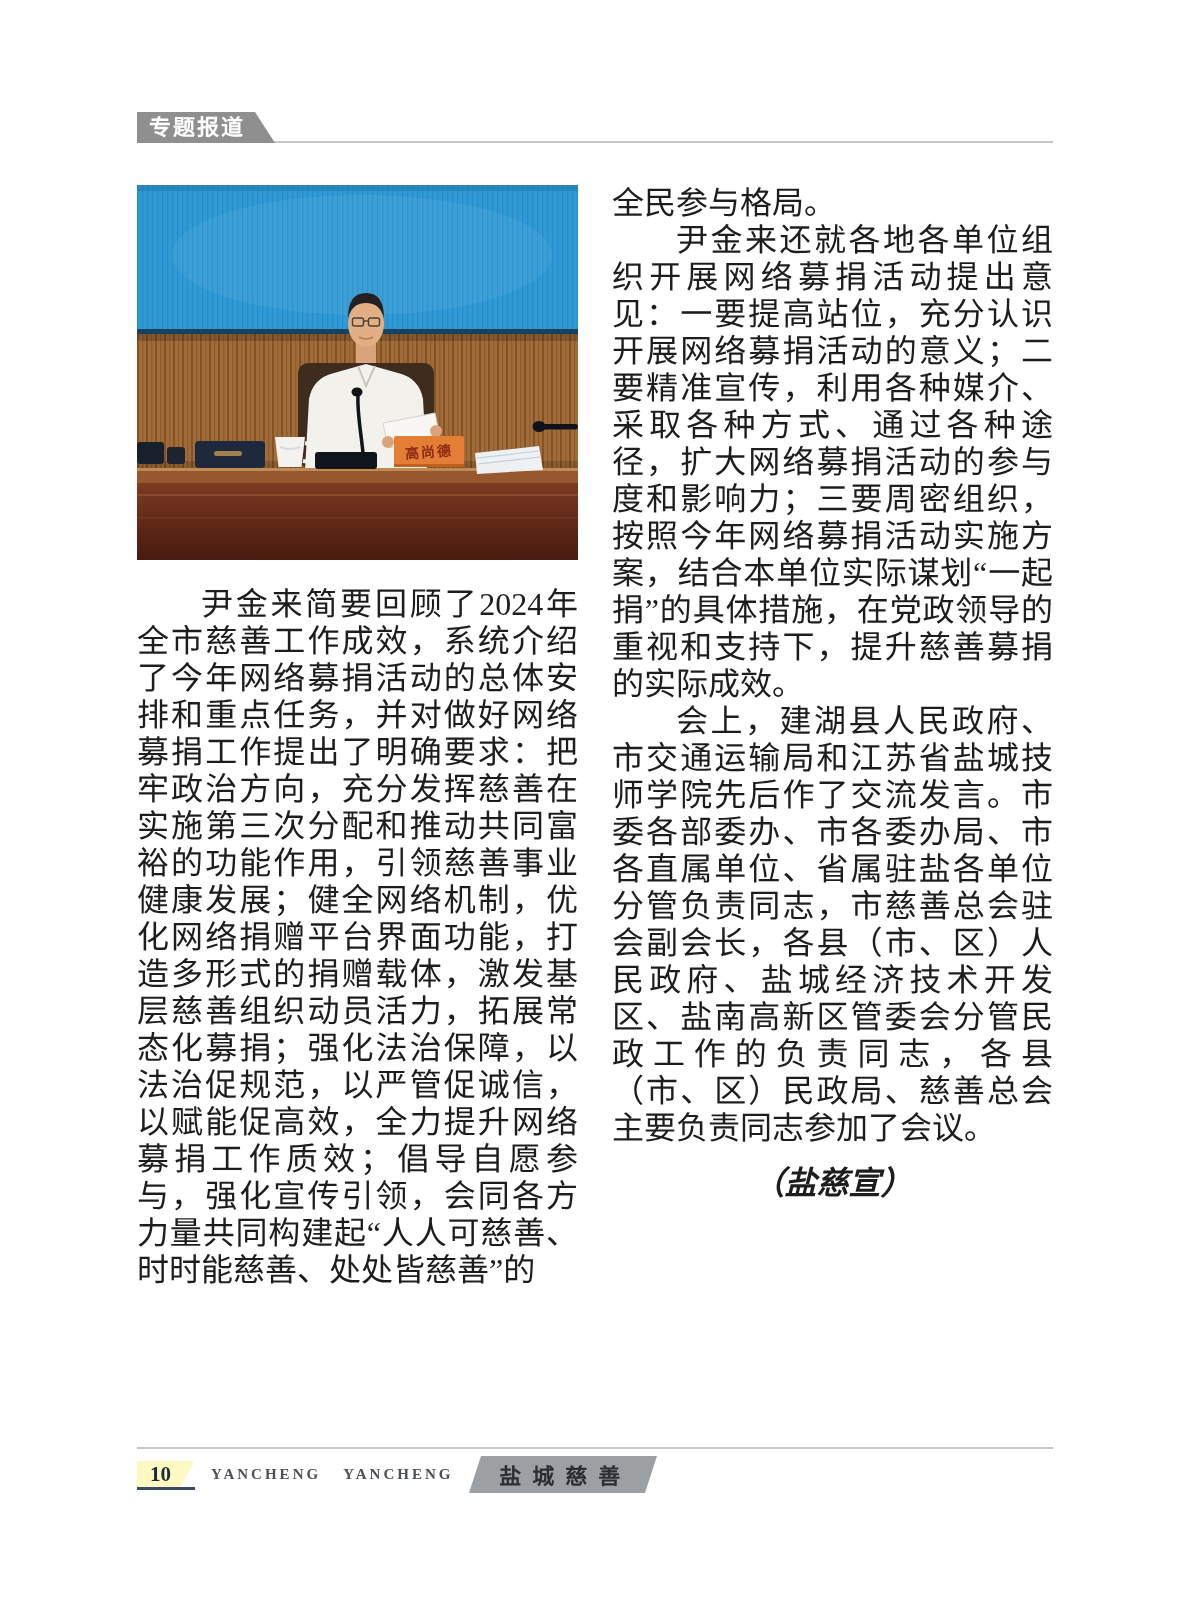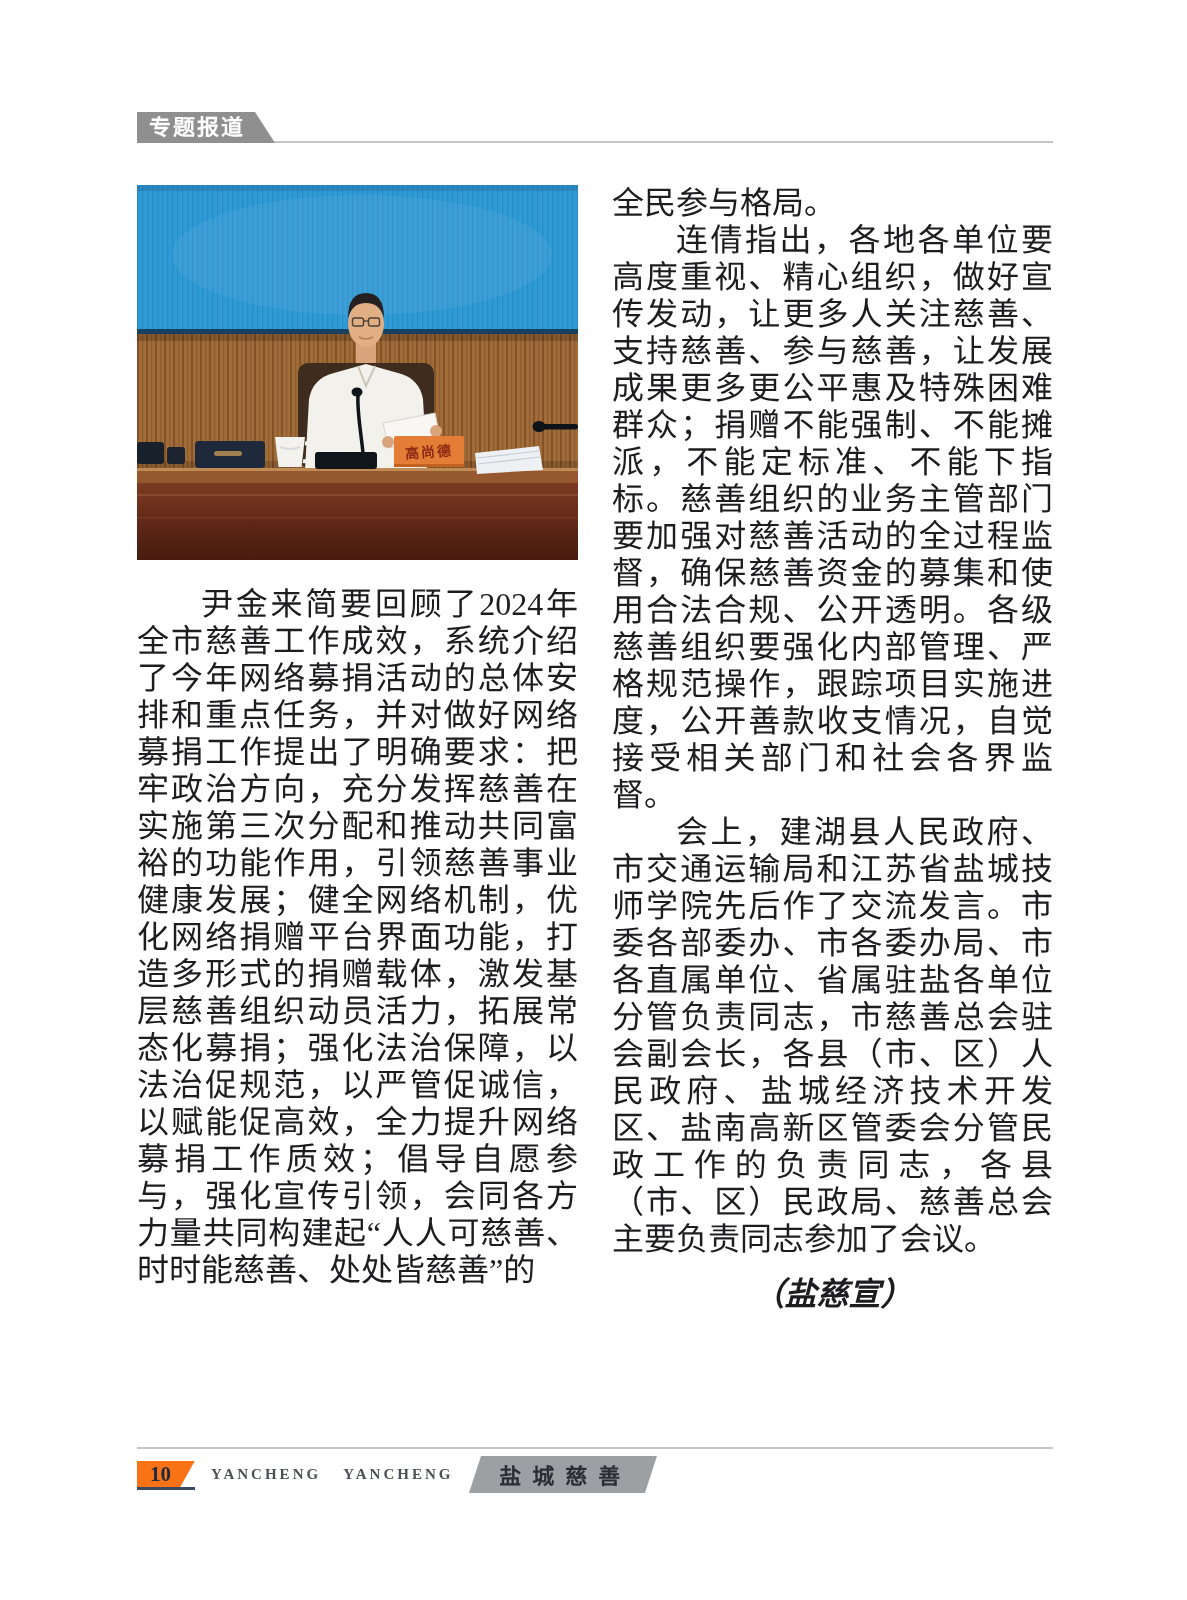--- a/index.html
+++ b/index.html
@@ -41,21 +41,21 @@
 
   
   .page-footer{position:absolute;left:137px;top:1447px;width:916px;}
   .footer-rule{height:2px;background:#c6c6c6;margin-bottom:9px;}
   .footer-row{display:flex;align-items:center;height:32px;}
   .page-num-wrap{position:relative;}
   .page-num-wrap::after{
     content:"";position:absolute;left:0;bottom:-2px;width:100%;height:3px;background:#3c4a63;
   }
   .page-num-box{
-    background:#f97316;color:#1d2b3d;
+    background:#fef9c3;color:#1d2b3d;
     font-size:21px;font-weight:bold;
     line-height:27px;height:27px;
     padding:0 24px 0 13px;
     clip-path:polygon(0 0, 100% 0, calc(100% - 15px) 100%, 0 100%);
   }
   .journal-en{
     margin-left:16px;
     font-size:15px;font-weight:bold;
     letter-spacing:3px;word-spacing:16px;
     color:#4c4f54;
@@ -167,21 +167,21 @@
           </svg>
         </figure>
         <div class="paras" id="left-col">
             <p class="para indent">尹金来简要回顾了2024年全市慈善工作成效，系统介绍了今年网络募捐活动的总体安排和重点任务，并对做好网络募捐工作提出了明确要求：把牢政治方向，充分发挥慈善在实施第三次分配和推动共同富裕的功能作用，引领慈善事业健康发展；健全网络机制，优化网络捐赠平台界面功能，打造多形式的捐赠载体，激发基层慈善组织动员活力，拓展常态化募捐；强化法治保障，以法治促规范，以严管促诚信，以赋能促高效，全力提升网络募捐工作质效；倡导自愿参与，强化宣传引领，会同各方力量共同构建起“人人可慈善、时时能慈善、处处皆慈善”的</p>
           </div>
       </section>
 
       <section class="col">
         <div class="paras" id="right-col">
             <p class="para">全民参与格局。</p>
-            <p class="para indent">连倩指出，各地各单位要高度重视、精心组织，做好宣传发动，让更多人关注慈善、支持慈善、参与慈善，让发展成果更多更公平惠及特殊困难群众；捐赠不能强制、不能摊派，不能定标准、不能下指标。慈善组织的业务主管部门要加强对慈善活动的全过程监督，确保慈善资金的募集和使用合法合规、公开透明。各级慈善组织要强化内部管理、严格规范操作，跟踪项目实施进度，公开善款收支情况，自觉接受相关部门和社会各界监督。</p>
+            <p class="para indent">尹金来还就各地各单位组织开展网络募捐活动提出意见：一要提高站位，充分认识开展网络募捐活动的意义；二要精准宣传，利用各种媒介、采取各种方式、通过各种途径，扩大网络募捐活动的参与度和影响力；三要周密组织，按照今年网络募捐活动实施方案，结合本单位实际谋划“一起捐”的具体措施，在党政领导的重视和支持下，提升慈善募捐的实际成效。</p>
             <p class="para indent">会上，建湖县人民政府、市交通运输局和江苏省盐城技师学院先后作了交流发言。市委各部委办、市各委办局、市各直属单位、省属驻盐各单位分管负责同志，市慈善总会驻会副会长，各县（市、区）人民政府、盐城经济技术开发区、盐南高新区管委会分管民政工作的负责同志，各县（市、区）民政局、慈善总会主要负责同志参加了会议。</p>
             <p class="para align-right bold gap-top">（盐慈宣）</p>
           </div>
       </section>
 
     </main>
   </div>
 
   <footer class="page-footer">
     <div class="footer-rule"></div>

